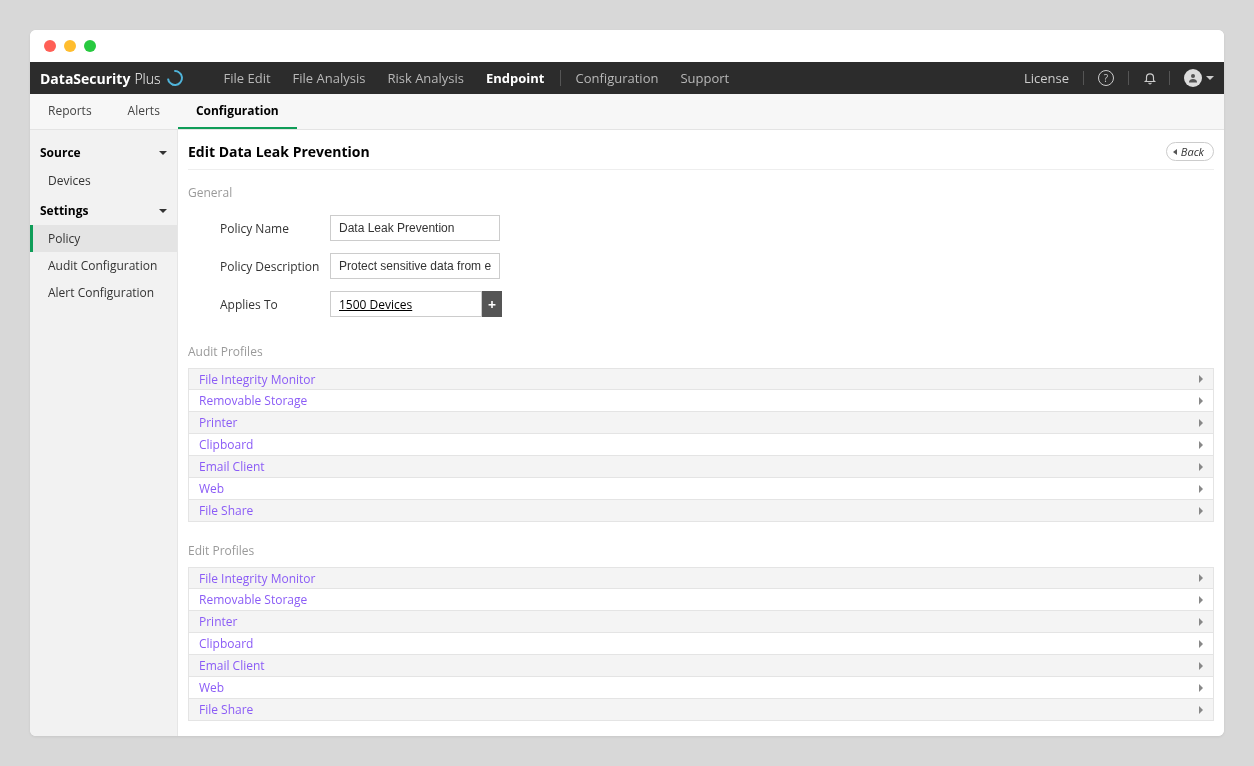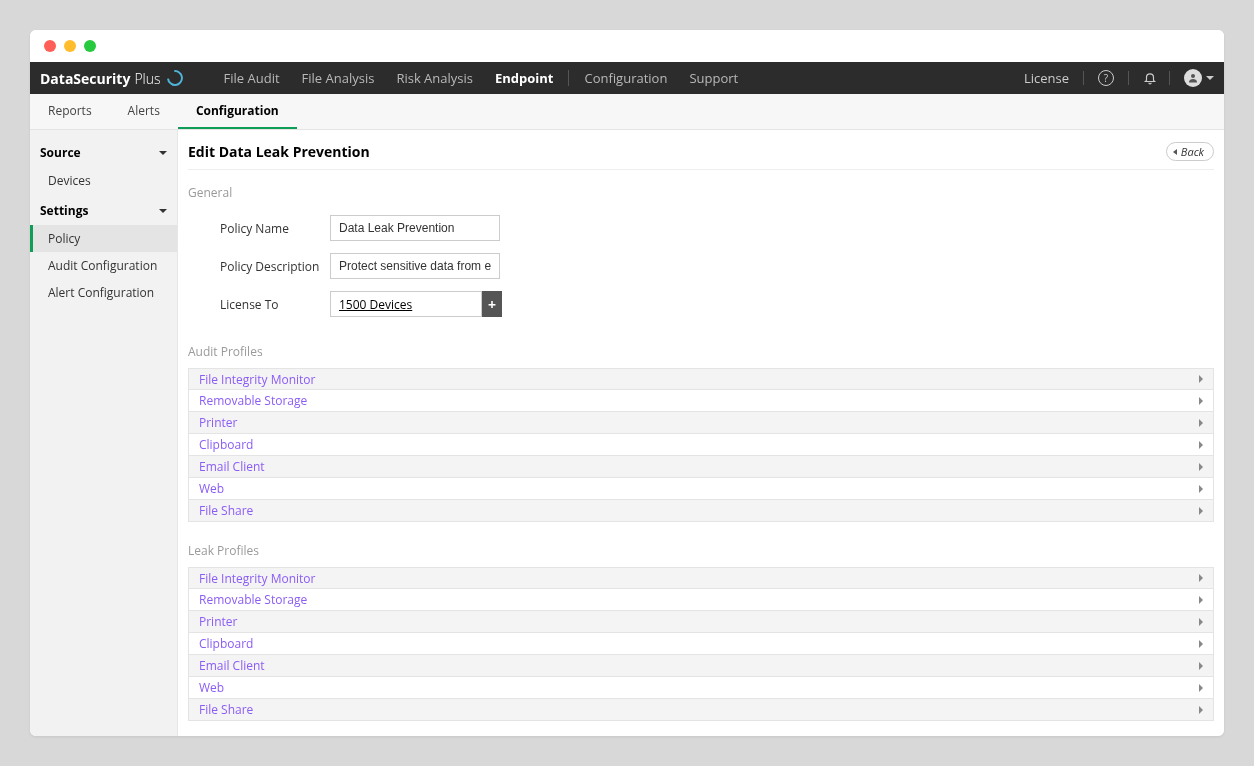--- a/index.html
+++ b/index.html
@@ -238,21 +238,21 @@
     <div class="tl-dot dot-green"></div>
   </div>
 
   <div class="topbar">
     <div class="brand">
       <span class="brand-bold">DataSecurity</span>
       <span class="brand-light">Plus</span>
       <span class="brand-swirl"></span>
     </div>
     <div class="topnav">
-      <div class="topnav-item">File Audit</div>
+      <div class="topnav-item">File Edit</div>
       <div class="topnav-item">File Analysis</div>
       <div class="topnav-item">Risk Analysis</div>
       <div class="topnav-item active">Endpoint</div>
       <div class="topnav-sep"></div>
       <div class="topnav-item">Configuration</div>
       <div class="topnav-item">Support</div>
     </div>
     <div class="top-right">
       <span class="license">License</span>
       <span class="top-sep"></span>
@@ -315,21 +315,21 @@
 
       <div class="form-row">
         <div class="form-label">Policy Name</div>
         <input class="form-input" value="Data Leak Prevention" style="">
       </div>
       <div class="form-row">
         <div class="form-label">Policy Description</div>
         <input class="form-input" value="Protect sensitive data from exposure" style="">
       </div>
       <div class="form-row">
-        <div class="form-label">License To</div>
+        <div class="form-label">Applies To</div>
         <div class="applies-group">
           <div class="applies-box">
             <span class="applies-underline">1500 Devices</span>
           </div>
           <div class="applies-plus">+</div>
         </div>
       </div>
 
       <div class="section-title" style="margin-top:14px">Audit Profiles</div>
       <div class="profile-list" id="audit-list">
@@ -356,21 +356,21 @@
           <div class="profile-row">
             <span>Web</span>
             <span class="chev-right"></span>
           </div>
           <div class="profile-row">
             <span>File Share</span>
             <span class="chev-right"></span>
           </div>
         </div>
 
-      <div class="section-title">Leak Profiles</div>
+      <div class="section-title">Edit Profiles</div>
       <div class="profile-list" id="alert-list">
           <div class="profile-row">
             <span>File Integrity Monitor</span>
             <span class="chev-right"></span>
           </div>
           <div class="profile-row">
             <span>Removable Storage</span>
             <span class="chev-right"></span>
           </div>
           <div class="profile-row">

